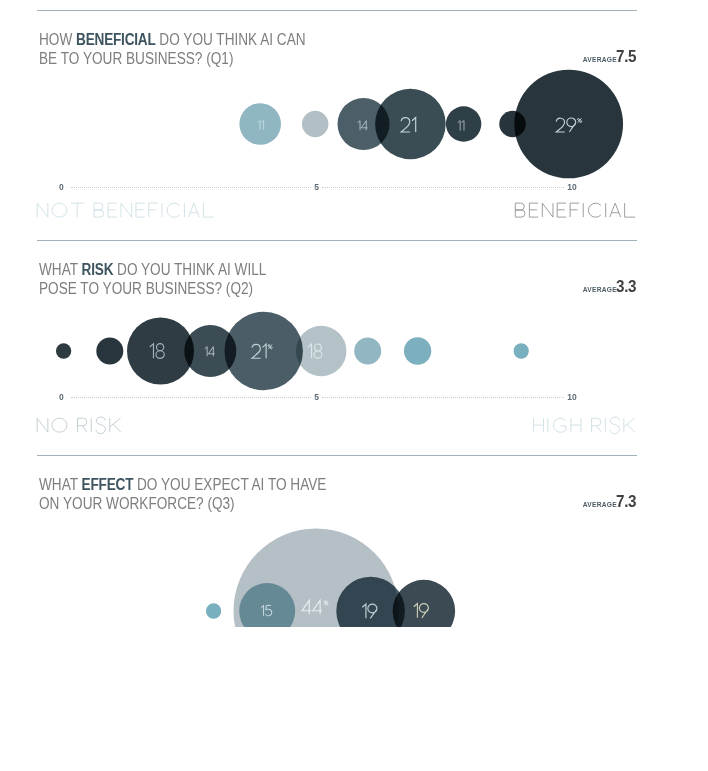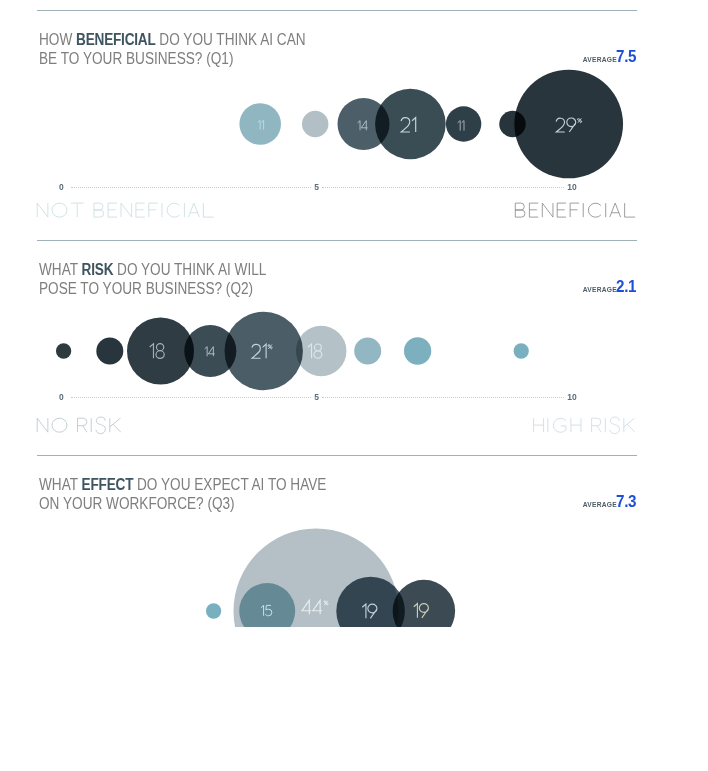--- a/index.html
+++ b/index.html
@@ -12,21 +12,21 @@
   .rule{position:absolute;left:37px;width:600px;height:1px;background:#9fb2ba;}
 
   .qtitle{position:absolute;left:38.6px;width:0;}
   .qtitle > span{display:inline-block;font-size:15.6px;line-height:19.3px;
           color:#7e7e7e;letter-spacing:0px;white-space:pre;font-weight:400;
           transform:scaleX(0.873);transform-origin:0 0;}
   .qtitle em{color:#3e545f;font-weight:700;font-style:normal;letter-spacing:-0.25px;}
 
   .avgwrap{position:absolute;white-space:nowrap;right:72px;text-align:right;}
   .avglabel{display:inline-block;font-size:7px;font-weight:700;letter-spacing:0.25px;color:#4c5c65;transform:scaleX(0.95);transform-origin:100% 50%;position:relative;top:1.8px;margin-right:-4.5px;}
-  .avgval{display:inline-block;font-size:16px;font-weight:700;color:#1d4ed8;letter-spacing:-0.35px;
+  .avgval{display:inline-block;font-size:16px;font-weight:700;color:#404040;letter-spacing:-0.35px;
           margin-left:2.5px;position:relative;top:1.8px;transform:scaleX(0.95);transform-origin:100% 50%;}
 
   svg.plot{position:absolute;left:0;top:0;}
   .bubble{mix-blend-mode:multiply;}
   .dig{fill:none;stroke-linecap:butt;stroke-linejoin:miter;}
 
   .axis{position:absolute;left:0;width:708px;height:11px;}
   .axisline{position:absolute;top:5px;height:0;border-top:1px dotted #c6cdd1;}
   .tick{position:absolute;font-size:8.5px;font-weight:700;color:#5c6c75;
         transform:translateX(-50%);top:0px;line-height:11px;}
@@ -103,21 +103,21 @@
         <path class="dig" d="M2 1 L2 72" stroke="#8c8c8c" stroke-width="4.309859154929578" transform="translate(582.8388888888888,202.9) scale(0.19722222222222222)"></path>
         <path class="dig" d="M70 13 A36.5 35.5 0 1 0 70 61" stroke="#8c8c8c" stroke-width="4.309859154929578" transform="translate(587.0791666666667,202.9) scale(0.19722222222222222)"></path>
         <path class="dig" d="M2 1 L2 72" stroke="#8c8c8c" stroke-width="4.309859154929578" transform="translate(605.3222222222221,202.9) scale(0.19722222222222222)"></path>
         <path class="dig" d="M1 72 L28.5 1 L56 72 M9 50 L48 50" stroke="#8c8c8c" stroke-width="4.309859154929578" transform="translate(609.5624999999999,202.9) scale(0.19722222222222222)"></path>
         <path class="dig" d="M2 1 L2 72 L55 72" stroke="#8c8c8c" stroke-width="4.309859154929578" transform="translate(624.2555555555555,202.9) scale(0.19722222222222222)"></path>
       </g>
     </svg>
     <div class="rule" style="top: 240px;"></div>
     <div class="qtitle" style="top: 260.2px;"><span><span>WHAT </span><em>RISK</em><span> DO YOU THINK AI WILL
 POSE TO YOUR BUSINESS? (Q2)</span></span></div>
-    <div class="avgwrap" style="top: 276.3px;"><span class="avglabel">AVERAGE</span><span class="avgval">2.1</span></div>
+    <div class="avgwrap" style="top: 276.3px;"><span class="avglabel">AVERAGE</span><span class="avgval">3.3</span></div>
     <svg class="plot" width="708" height="771" style="top: 0px;">
       <circle class="bubble" cx="63.6" cy="351" r="7.65" fill="#2d3b40"></circle>
       <circle class="bubble" cx="109.8" cy="351" r="13.5" fill="#28353c"></circle>
       <circle class="bubble" cx="160.5" cy="351" r="33.5" fill="#2f3c43"></circle>
       <circle class="bubble" cx="210.3" cy="351" r="26.05" fill="#3b4c54"></circle>
       <circle class="bubble" cx="263.7" cy="351" r="39.2" fill="#4b5d66"></circle>
       <circle class="bubble" cx="321.2" cy="351" r="25.25" fill="#b4c1c7"></circle>
       <circle class="bubble" cx="367.7" cy="351" r="13.5" fill="#92b7c3"></circle>
       <circle class="bubble" cx="417.6" cy="351" r="13.65" fill="#7db0bf"></circle>
       <circle class="bubble" cx="521.2" cy="351" r="7.65" fill="#79b0c0"></circle>

